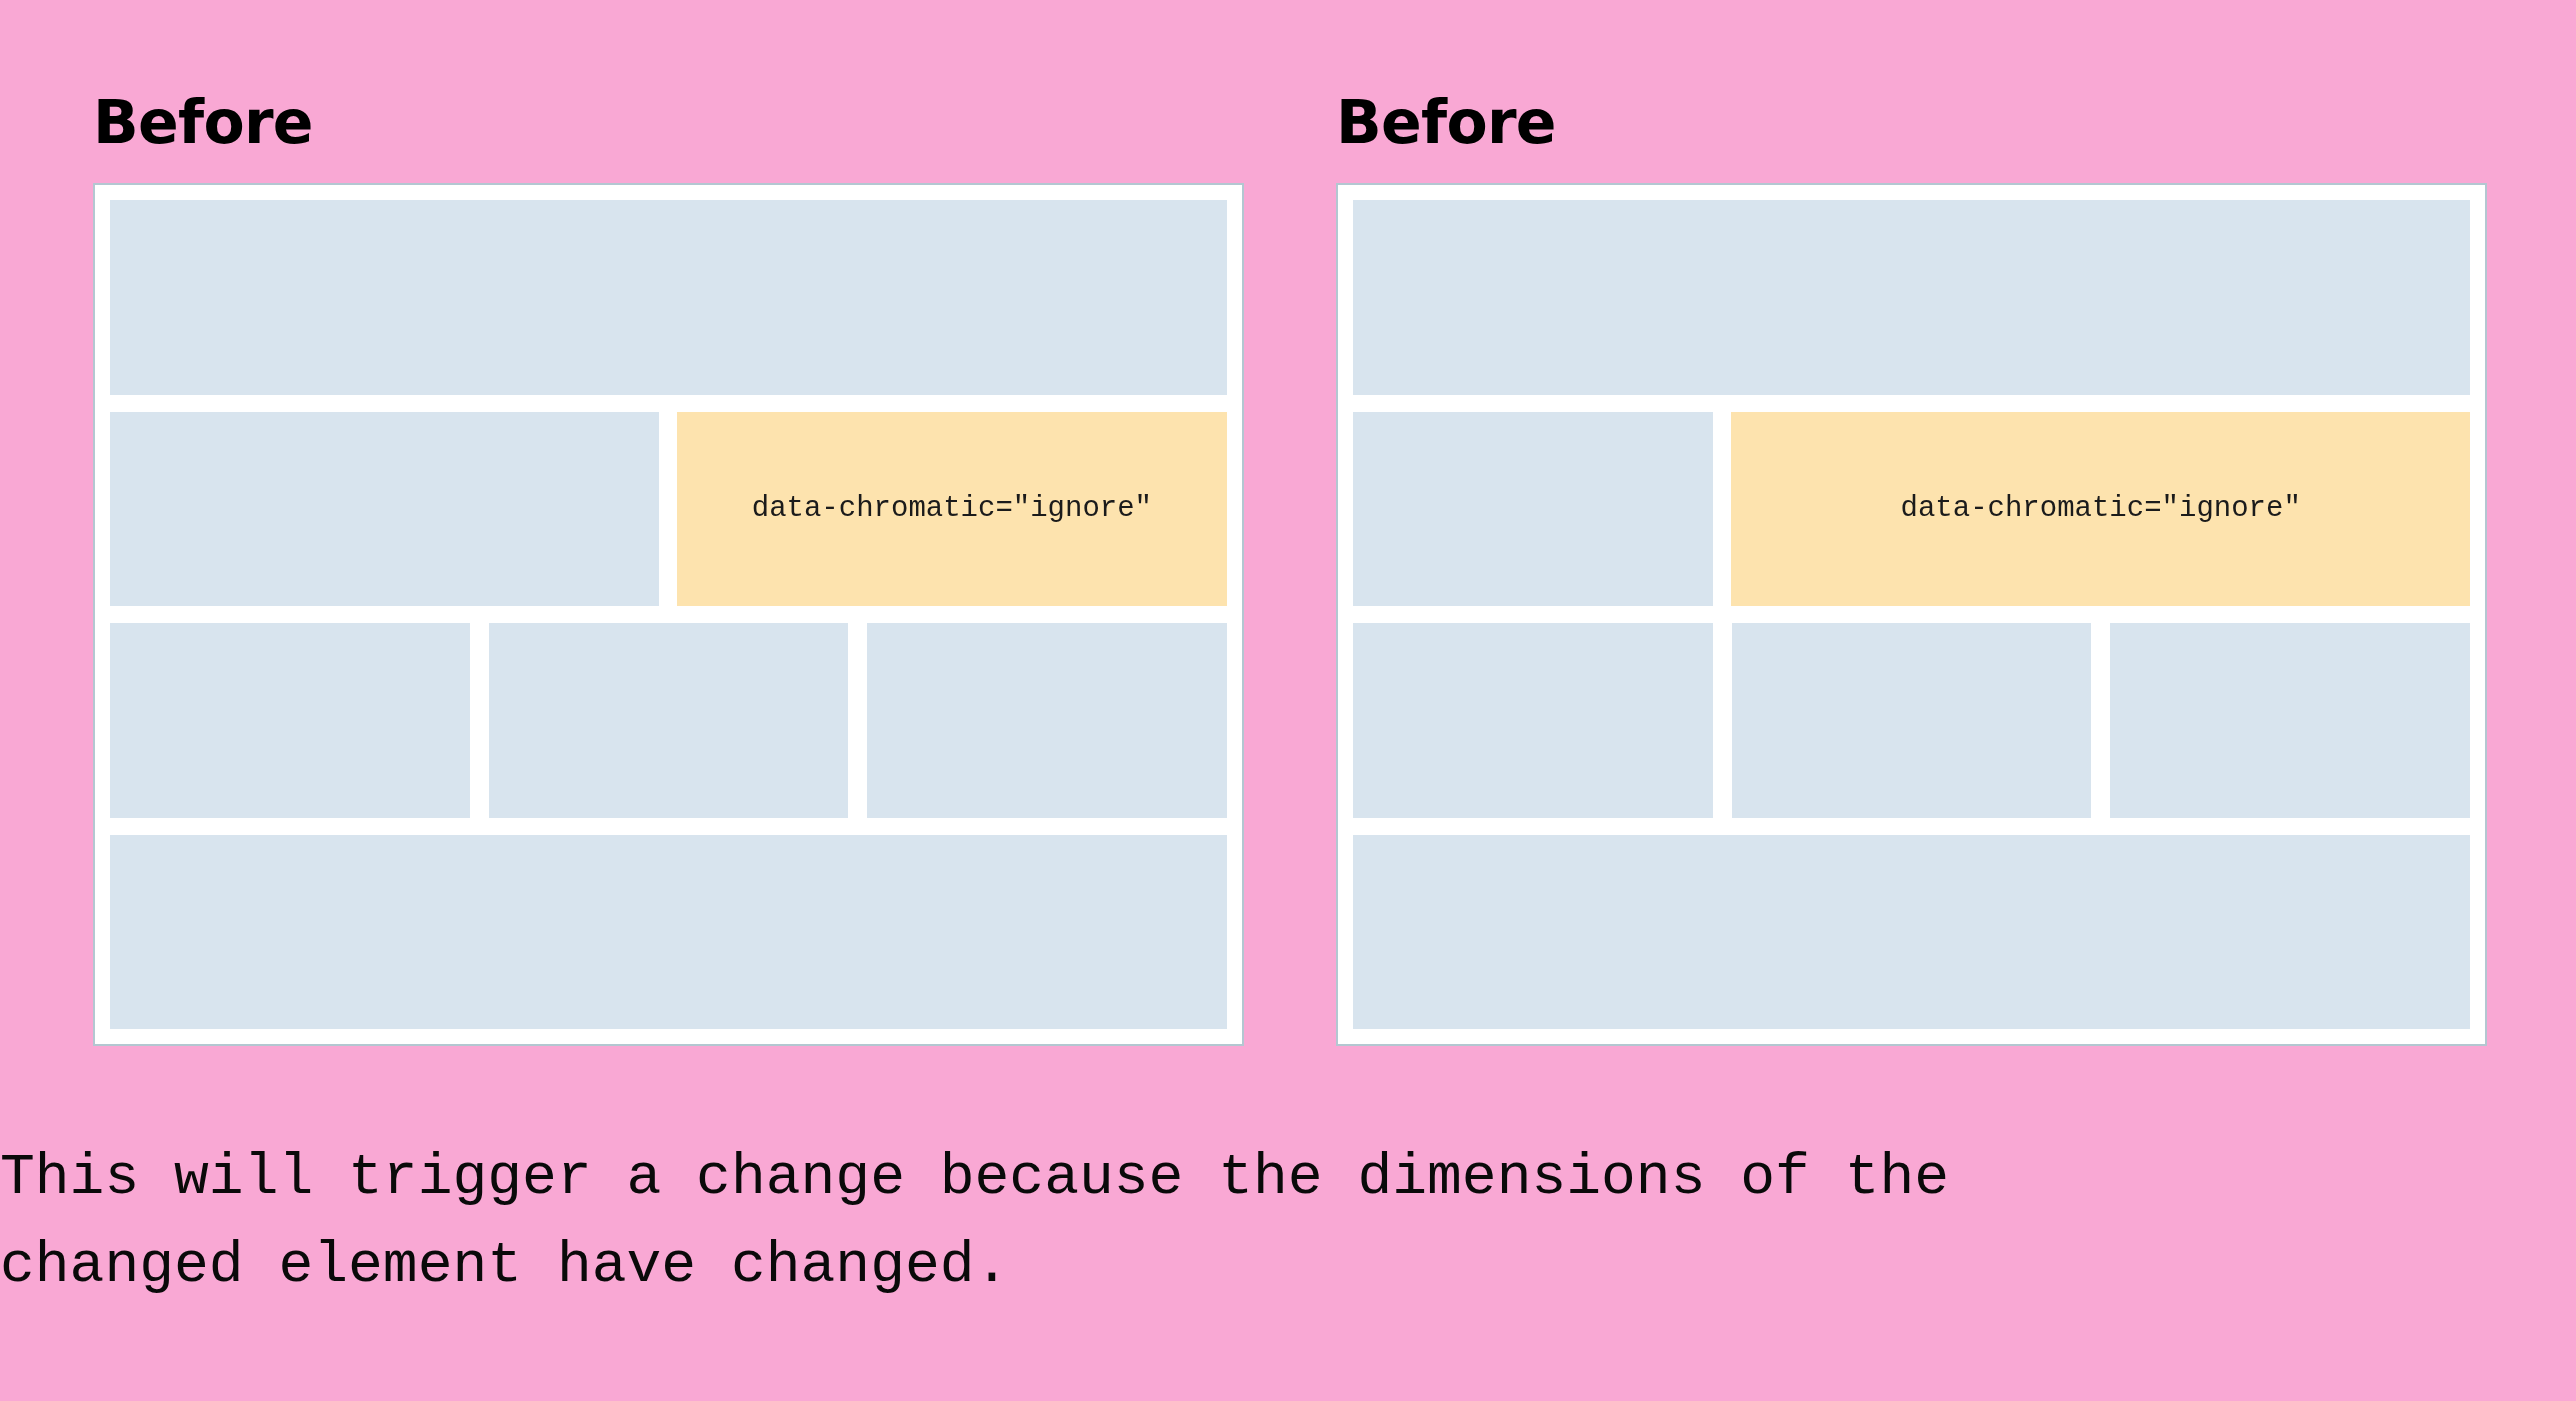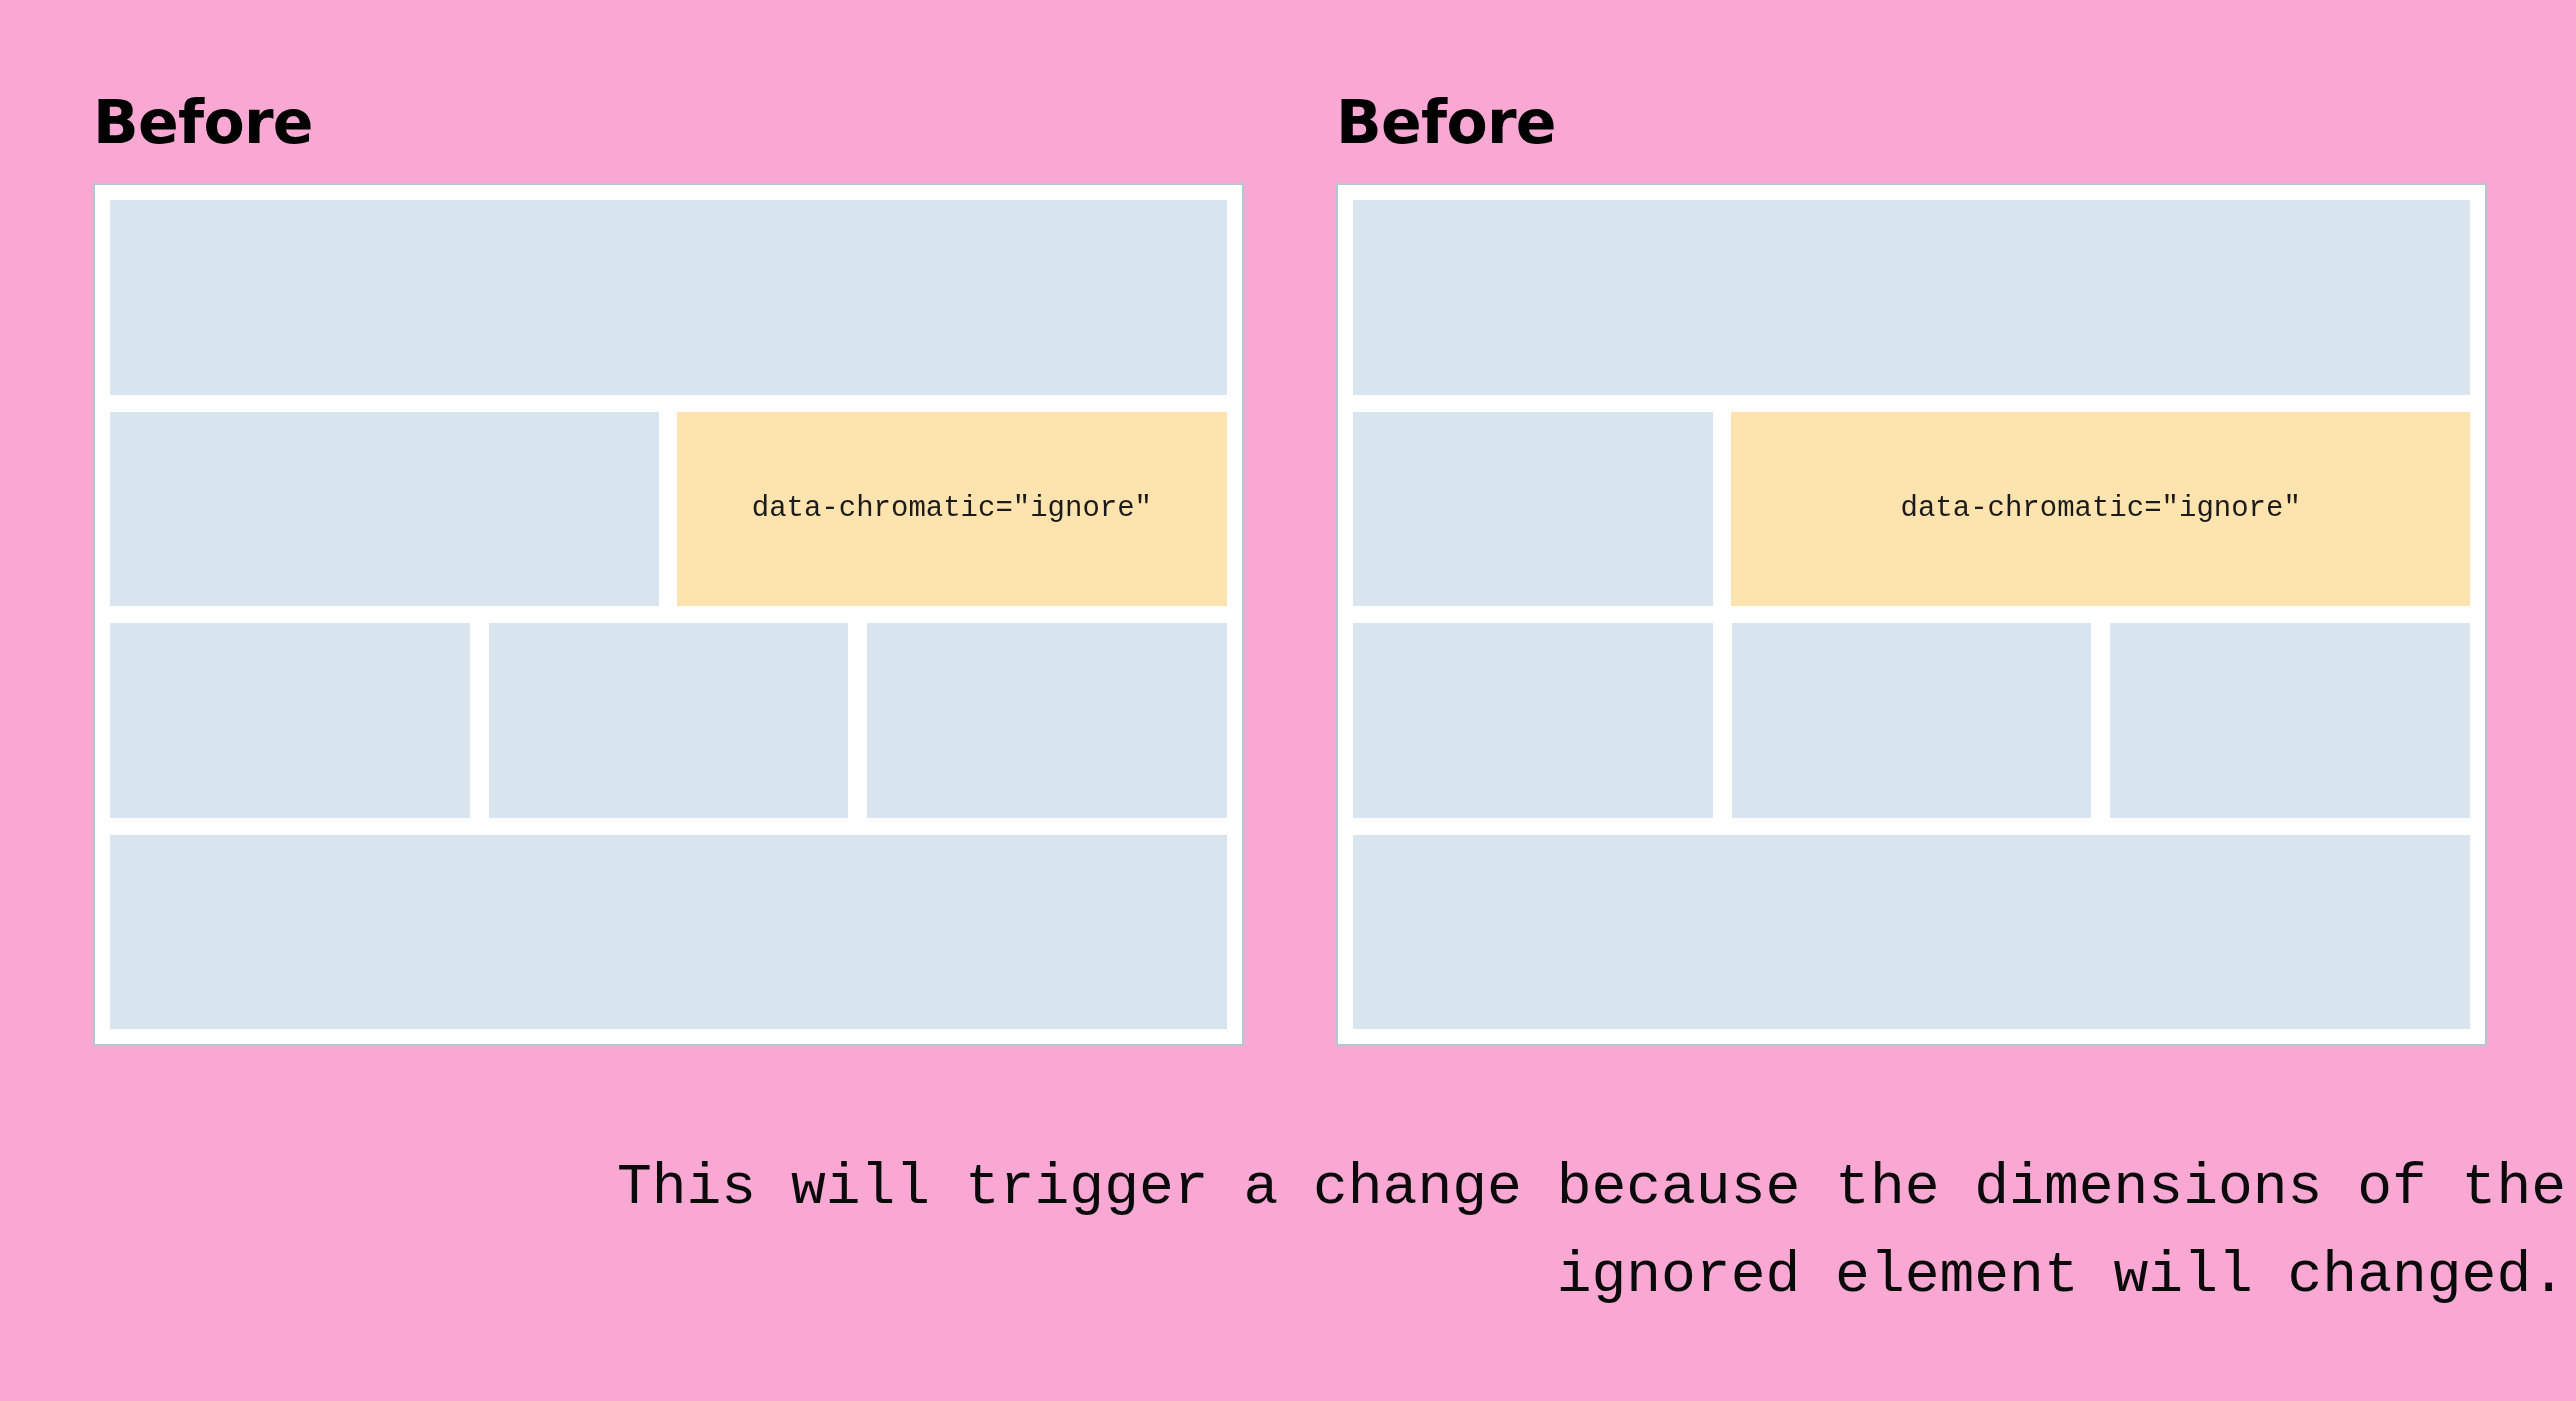--- a/index.html
+++ b/index.html
@@ -79,22 +79,22 @@
     color: #1b1b1b;
     white-space: nowrap;
   }
 
   
   .caption {
     position: absolute;
     left: 0;
     right: 0;
     top: 1134px;
-    margin: 10px;
-    text-align: right;
+    margin: 0;
+    text-align: left;
     font-family: "Liberation Mono", monospace;
     font-weight: 400;
     font-size: 58px;
     line-height: 88px;
     color: #0a0a0a;
   }
 </style>
 </head>
 <body>
 
@@ -137,17 +137,17 @@
       <div class="block"></div>
       <div class="block"></div>
       <div class="block"></div>
     </div>
 
     <div class="block"></div>
   </div>
 
   <p class="caption">
     <span>This will trigger a change because the dimensions of the</span><br>
-    <span>ignored element will changed.</span>
+    <span>changed element have changed.</span>
   </p>
 
 </div>
 
 
 </body></html>

